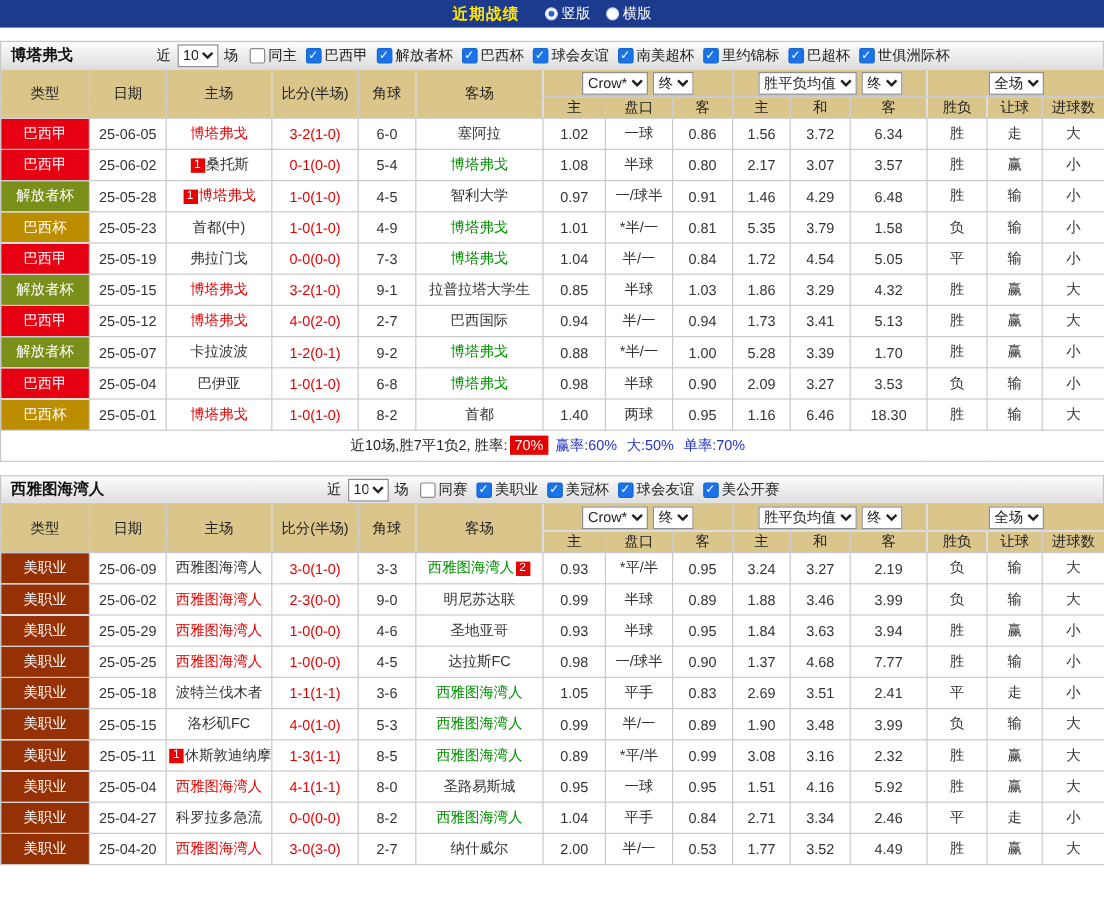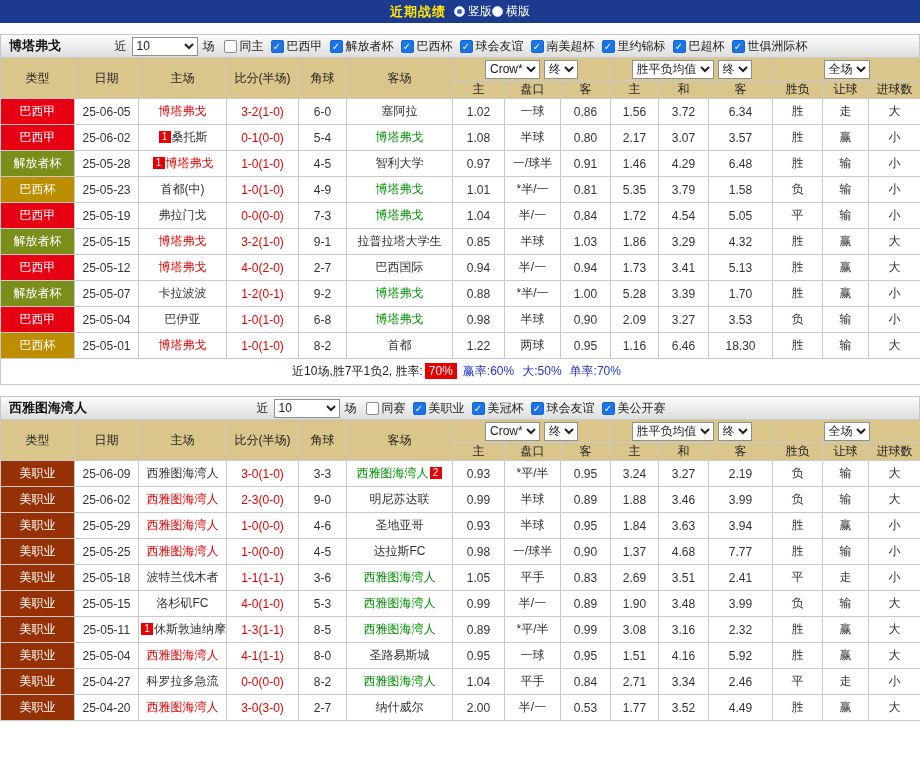--- a/index.html
+++ b/index.html
@@ -1,30 +1,30 @@
 <!DOCTYPE html>
 <html><head>
 <meta charset="utf-8">
 <title>近期战绩</title>
 <style>
 *{margin:0;padding:0;box-sizing:border-box;}
 html,body{width:920px;height:759px;overflow:hidden;}
 body{background:#fff;font-family:"Liberation Sans","DejaVu Sans",sans-serif;font-size:12px;color:#333;}
-.topbar{height:23px;background:#1c3b8e;display:flex;align-items:center;justify-content:center;gap:0;}
+.topbar{height:23px;background:#1c3b8e;display:flex;align-items:center;justify-content:center;gap:13px;}
 .topbar-title{color:#ffe500;font-weight:bold;font-size:13px;letter-spacing:1px;margin-right:8px;}
 .radio-opt{display:inline-flex;align-items:center;gap:3px;color:#fff;cursor:pointer;}
 .radio{width:11px;height:11px;border-radius:50%;background:#fff;border:1px solid #c6d2f5;display:inline-block;position:relative;}
 .radio.on::after{content:"";position:absolute;left:2px;top:2px;width:5px;height:5px;border-radius:50%;background:#2a62d9;}
 .section{margin-top:11px;}
 .secbar{height:23px;background:linear-gradient(#fcfcfc,#dedede);border:1px solid #c6c6c6;border-bottom:0;display:flex;align-items:center;position:relative;}
 .secbar .team{position:absolute;left:8px;font-size:13px;font-weight:bold;color:#111;}
 .filters{margin:0 auto;display:flex;align-items:center;}
 .filters .lbl{margin:0 2px;color:#222;}
 select{font-family:inherit;font-size:12px;height:19px;border:1px solid #8f8f8f;background:#fff;color:#222;}
-.nsel{width:66px;margin:0 3px;}
+.nsel{width:34px;margin:0 3px;}
 .flt{display:inline-flex;align-items:center;margin-left:7px;cursor:pointer;}
 .cb{width:13px;height:13px;border:1px solid #8a8a8a;background:#fff;display:inline-flex;align-items:center;justify-content:center;font-size:10px;line-height:11px;color:#fff;margin-right:3px;border-radius:2px;}
 .cb.on{background:#1a73e8;border-color:#1667cf;}
 .fl{color:#222;}
 table.grid{border-collapse:collapse;table-layout:fixed;width:920px;background:#fff;}
 .grid th,.grid td{border:1px solid #c9c9c9;text-align:center;overflow:hidden;white-space:nowrap;padding:0 1px;}
 .grid thead th{background:#dac58b;color:#222;font-weight:normal;}
 .th1 th{height:23px;}
 .th2 th{height:18px;}
 .hsel{margin:0 2px;}
@@ -299,21 +299,21 @@
             <td class="c-g">输</td>
             <td class="c-g">小</td>
           </tr>
           <tr class="row">
             <td class="lgc" style="background: rgb(189, 141, 0);">巴西杯</td>
             <td>25-05-01</td>
             <td><span class="tn hf">博塔弗戈</span></td>
             <td class="score">1-0(1-0)</td>
             <td>8-2</td>
             <td><span class="tn">首都</span></td>
-            <td>1.22</td>
+            <td>1.40</td>
             <td>两球</td>
             <td>0.95</td>
             <td>1.16</td>
             <td>6.46</td>
             <td>18.30</td>
             <td class="c-r">胜</td>
             <td class="c-g">输</td>
             <td class="c-r">大</td>
           </tr>
           <tr class="sumrow">

